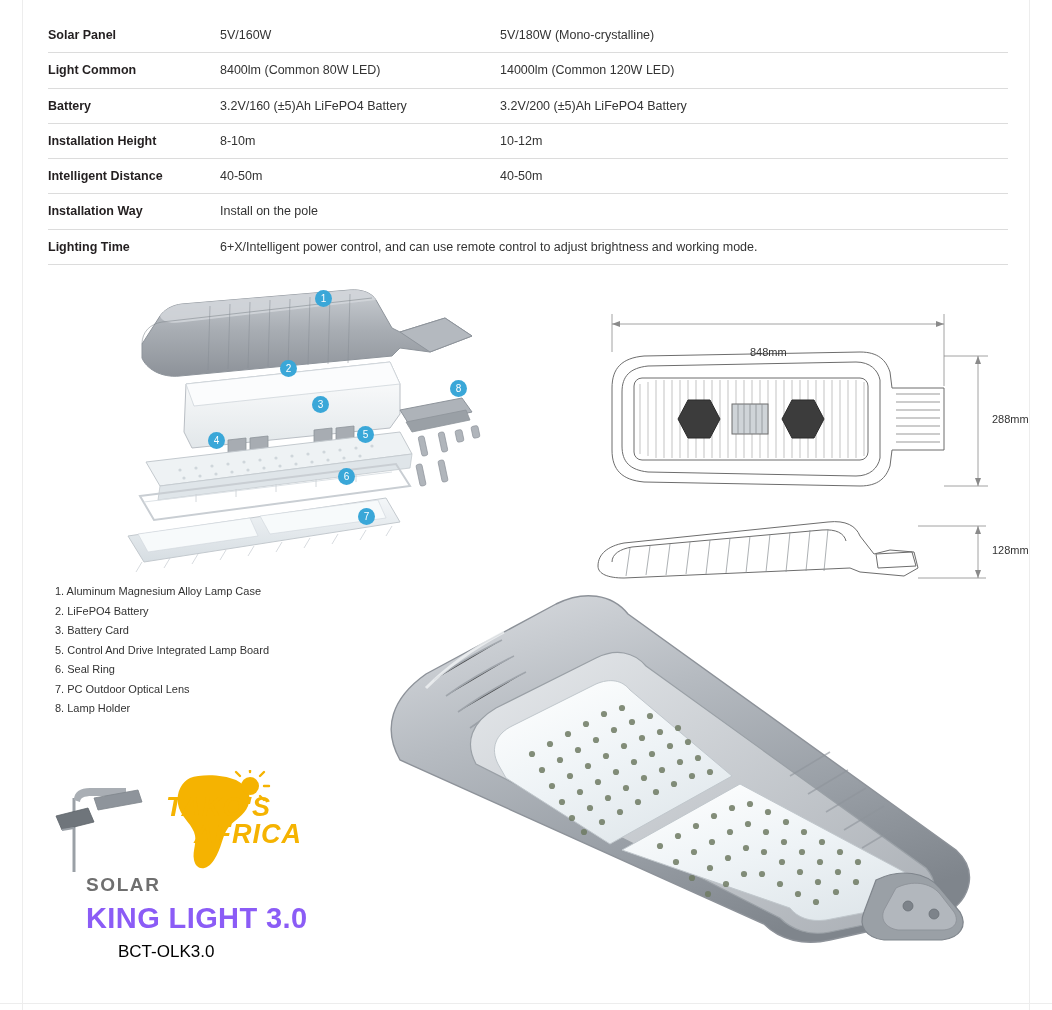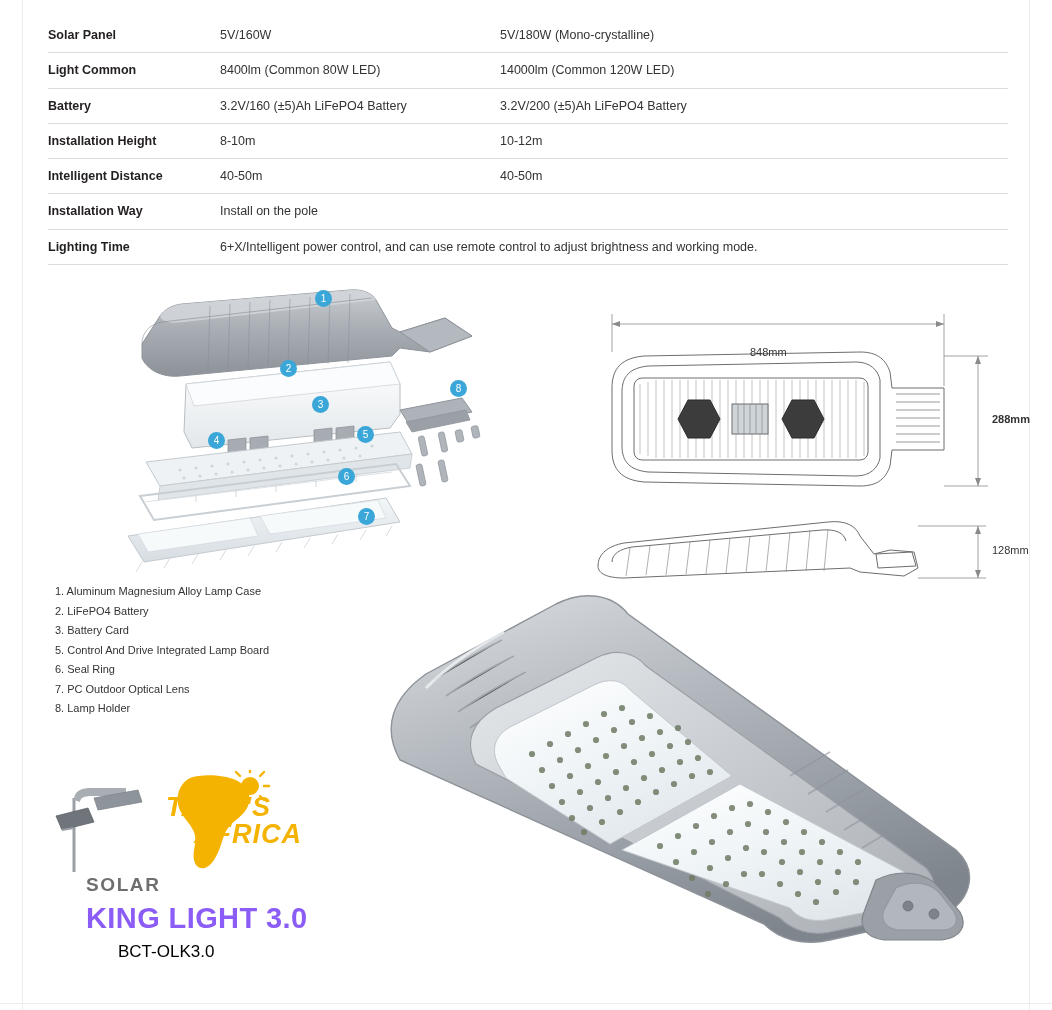--- a/index.html
+++ b/index.html
@@ -489,21 +489,21 @@
       <g stroke="#8a8a8a" stroke-width="0.8">
         <line x1="358" y1="226" x2="426" y2="226"></line>
         <line x1="358" y1="278" x2="426" y2="278"></line>
         <line x1="418" y1="226" x2="418" y2="278"></line>
         <path d="M418,226 L415,234 L421,234 Z" fill="#8a8a8a" stroke="none"></path>
         <path d="M418,278 L415,270 L421,270 Z" fill="#8a8a8a" stroke="none"></path>
       </g>
     </svg>
 
     <div class="dim-label" style="left:190px; top:6px;margin-top:40px;">848mm</div>
-    <div class="dim-label" style="left:432px; top:113px;font-weight:bold;">288mm</div>
+    <div class="dim-label" style="left:432px; top:113px;">288mm</div>
     <div class="dim-label" style="left:432px; top:244px;">128mm</div>
   </div>
 
   <div class="product-photo">
     <svg width="650" height="360" viewBox="0 0 650 360">
       <defs>
         <linearGradient id="bodyG" x1="0.1" y1="0" x2="0.6" y2="1">
           <stop offset="0%" stop-color="#d8dbdf"></stop>
           <stop offset="35%" stop-color="#b6bbc1"></stop>
           <stop offset="70%" stop-color="#999fa6"></stop>

